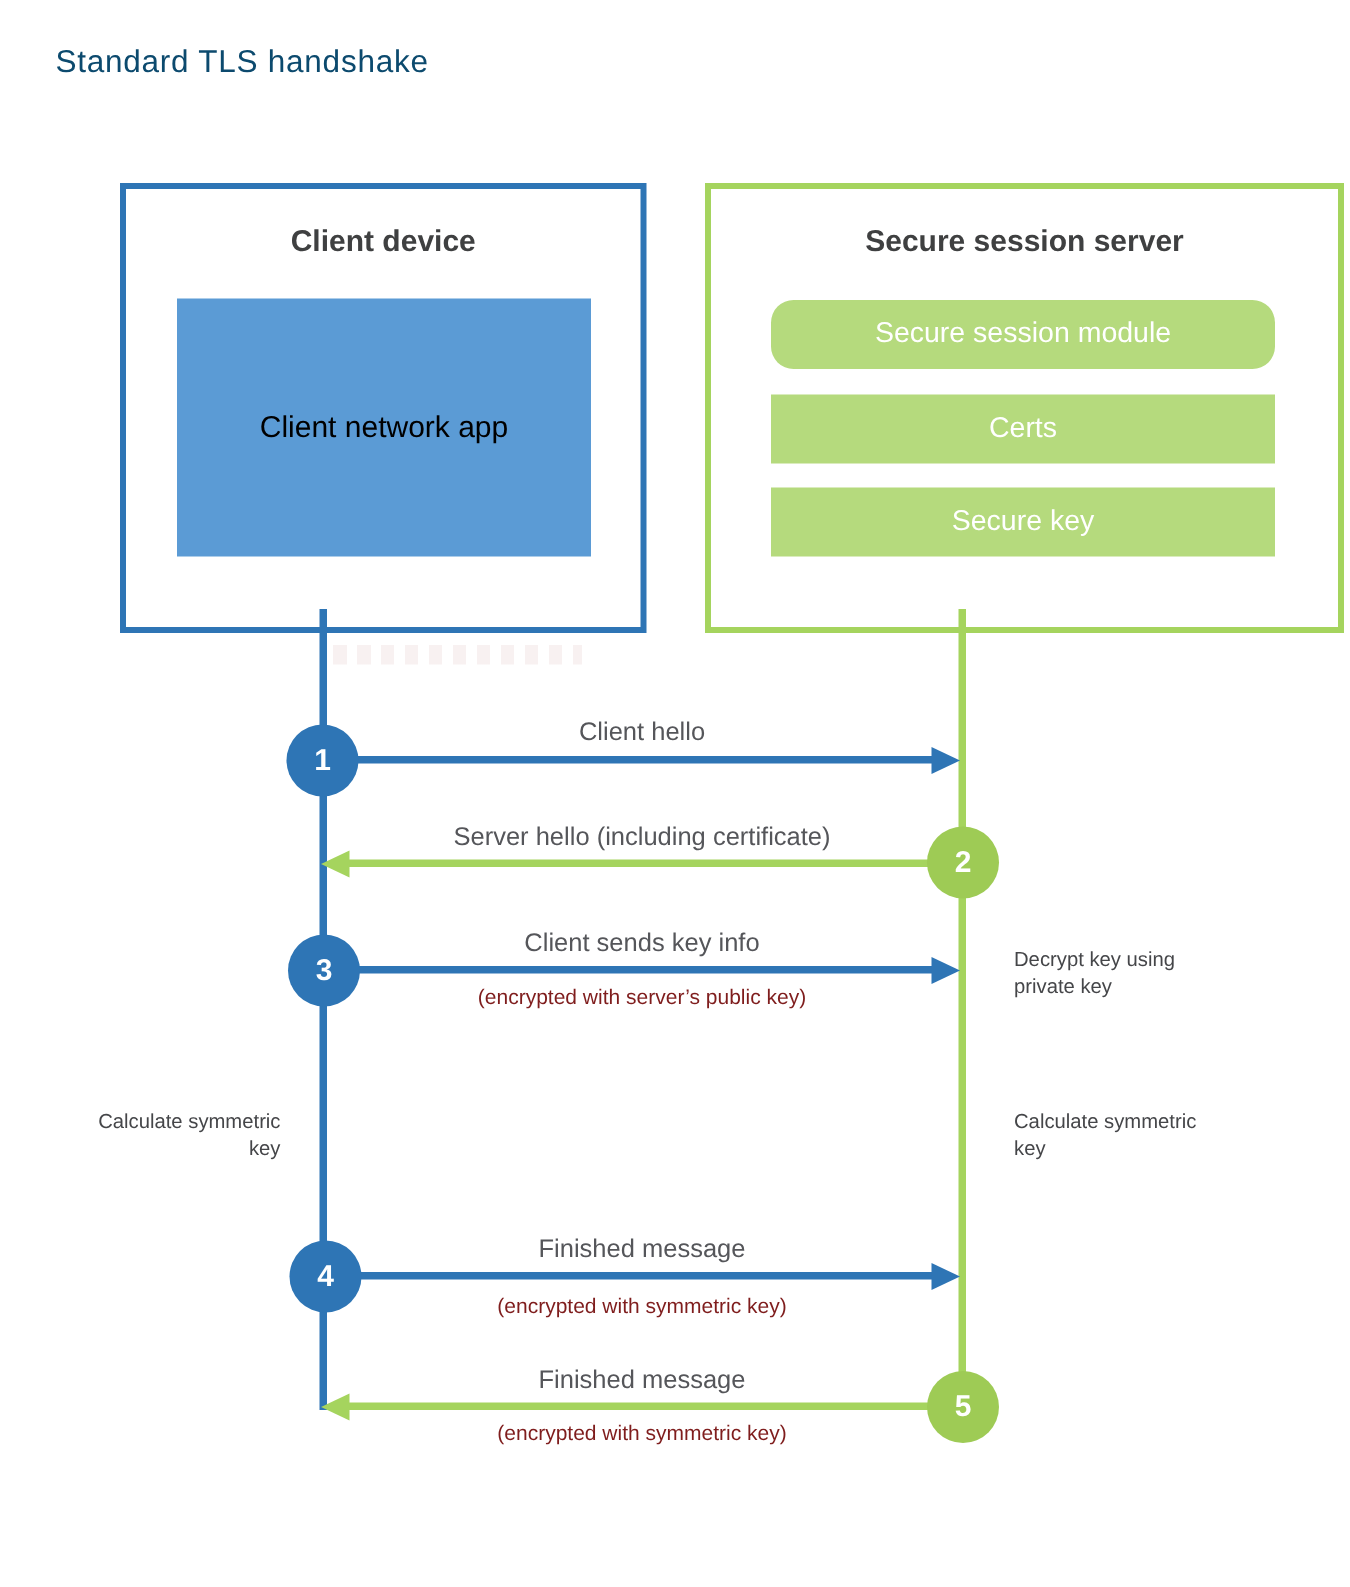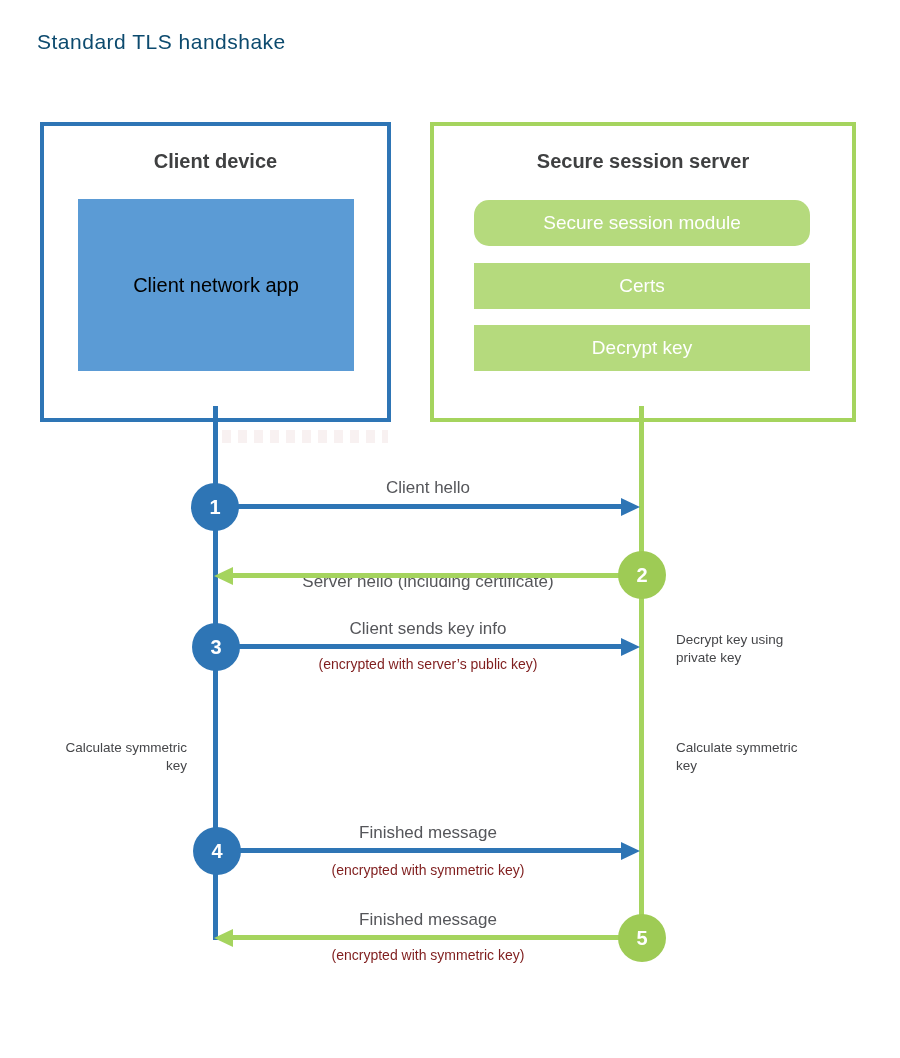--- a/index.html
+++ b/index.html
@@ -5,21 +5,21 @@
   html,body{margin:0;padding:0;background:#ffffff;}
   #canvas{
     position:relative;width:900px;height:1058px;background:#ffffff;overflow:hidden;
     font-family:"Liberation Sans","DejaVu Sans",sans-serif;
   }
   .page-title{
     position:absolute;left:37px;top:30px;font-size:21px;font-weight:300;
     color:#0c4a6e;letter-spacing:0.5px;
   }
   
-  .box{position:absolute;top:122px;height:300px;background:#ffffff;box-sizing:border-box;}
+  .box{position:absolute;top:122px;height:300px;background:#ffffff;box-sizing:border-box;margin-left:40px;}
   .box.client{left:40px;width:351px;border:4px solid #2e75b5;}
   .box.server{left:430px;width:426px;border:4px solid #a5d45e;padding-left:48px;}
   .box-title{
     position:absolute;left:0;top:24px;width:100%;text-align:center;
     font-size:20px;font-weight:700;color:#3f4041;
   }
   .app-rect{
     position:absolute;left:34px;top:73px;width:276px;height:172px;background:#5b9bd5;
     display:flex;align-items:center;justify-content:center;text-align:center;
     color:#000000;font-size:20px;line-height:1.5;padding:0 52px;box-sizing:border-box;
@@ -82,33 +82,33 @@
 
   <div class="box client">
     <div class="box-title">Client device</div>
     <div class="app-rect">Client network app</div>
   </div>
 
   <div class="box server">
     <div class="box-title">Secure session server</div>
     <div class="bar b1">Secure session module</div>
     <div class="bar b2">Certs</div>
-    <div class="bar b3">Decrypt key</div>
+    <div class="bar b3">Secure key</div>
   </div>
 
   <div class="vline blue"></div>
   <div class="vline green"></div>
   <div class="artifact"></div>
 
   <div class="msg-label" style="top:478px;">Client hello</div>
   <div class="shaft blue" style="left:215px;top:504px;width:407px;"></div>
   <div class="head right blue" style="left:621px;top:498px;"></div>
   <div class="circle blue c1">1</div>
 
-  <div class="msg-label" style="top:572px;">Server hello (including certificate)</div>
+  <div class="msg-label" style="top:548px;">Server hello (including certificate)</div>
   <div class="shaft green" style="left:232px;top:573px;width:410px;"></div>
   <div class="head left green" style="left:214px;top:567px;"></div>
   <div class="circle green c2">2</div>
 
   <div class="msg-label" style="top:619px;">Client sends key info</div>
   <div class="msg-sub" style="top:656px;">(encrypted with server’s public key)</div>
   <div class="shaft blue" style="left:216px;top:644px;width:406px;"></div>
   <div class="head right blue" style="left:621px;top:638px;"></div>
   <div class="circle blue c3">3</div>
 

